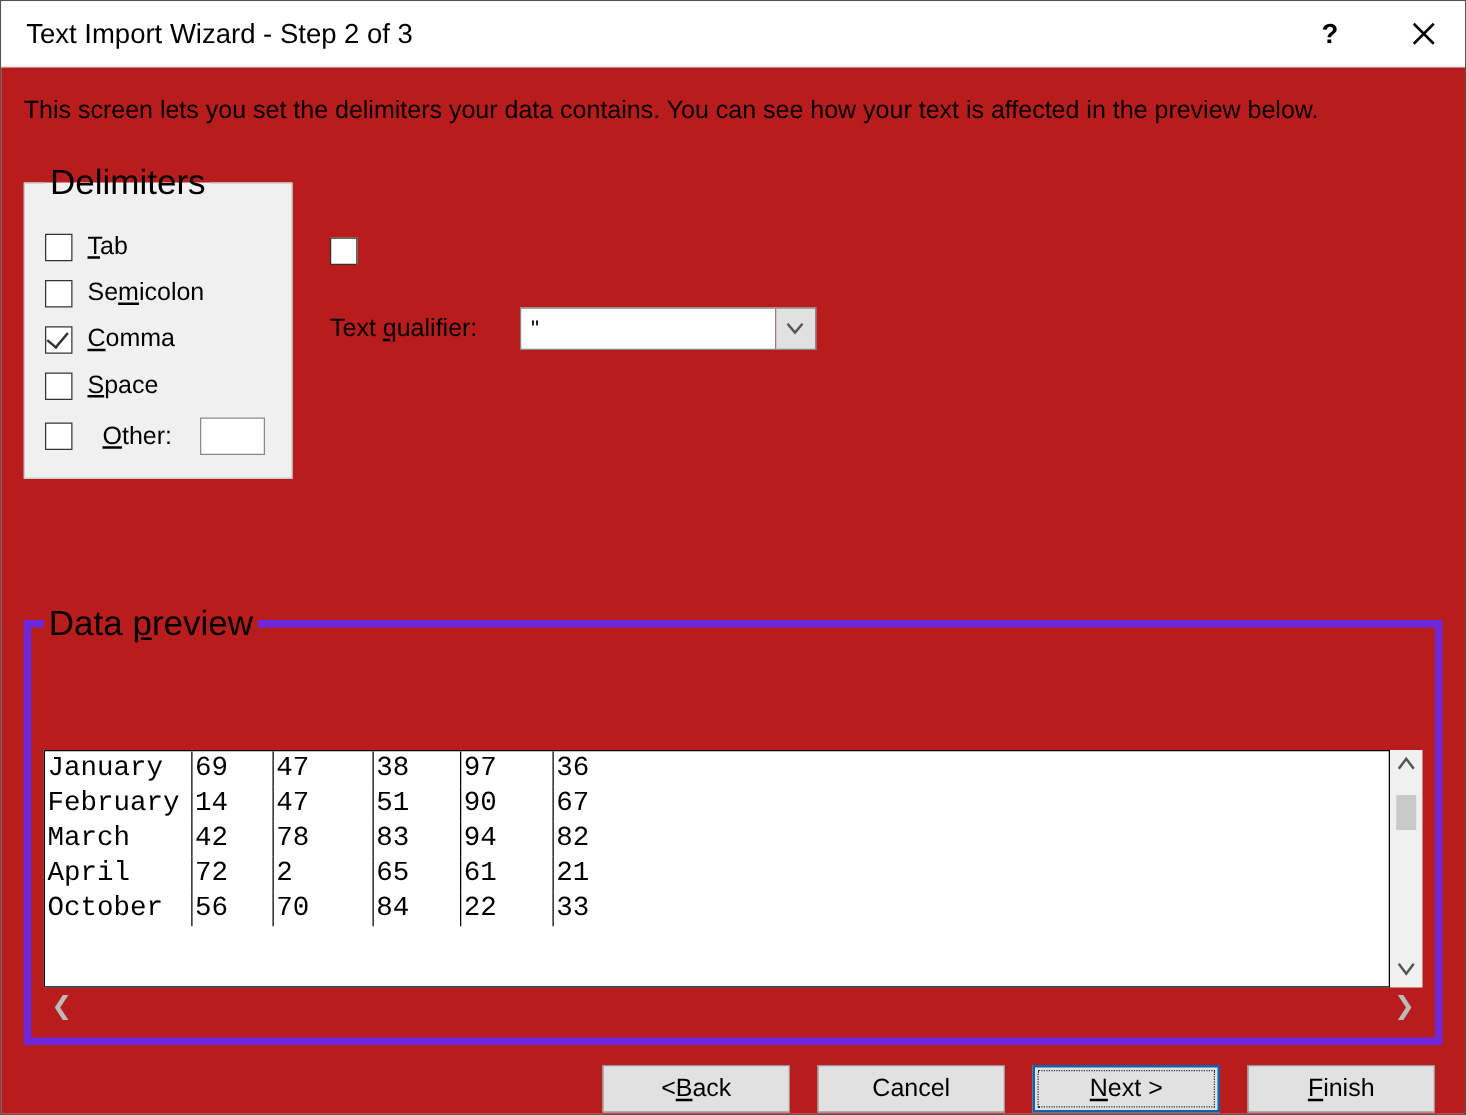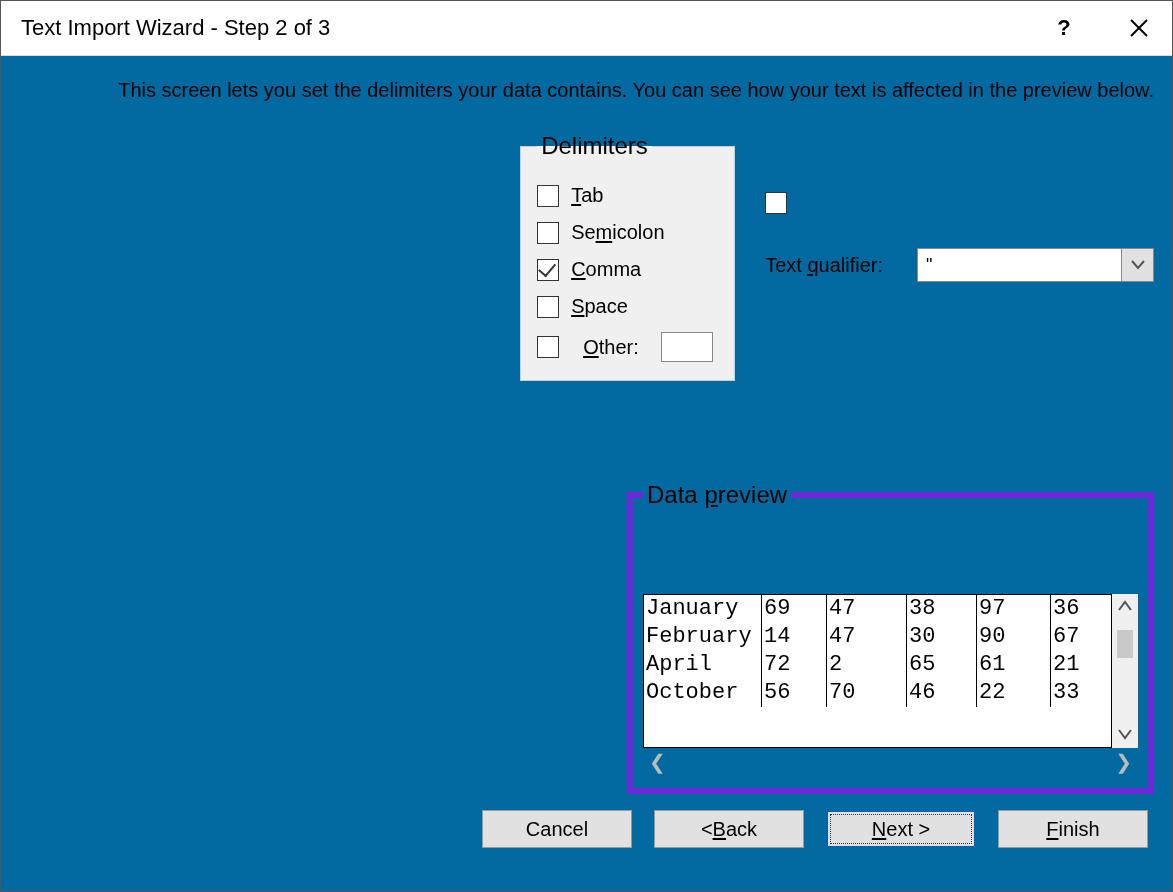--- a/index.html
+++ b/index.html
@@ -43,25 +43,24 @@
     font-size: 22px;
     font-weight: bold;
     color: #000;
     cursor: pointer;
     width: 30px;
     text-align: center;
   }
   .close-icon svg { display: block; margin: auto; }
   .body {
     flex: 1;
-    background: #0369a1;
+    background: #b91c1c;
     padding: 20px 18px 1px 18px;
     display: flex;
     flex-direction: column;
-    align-items: flex-end;
   }
   .intro {
     font-size: 20px;
     color: #000;
     margin-bottom: 28px;
     line-height: 1.4;
   }
   .top-zone {
     display: flex;
     align-items: flex-start;
@@ -69,21 +68,21 @@
     margin-bottom: 100px;
   }
   fieldset.delimiters {
     border: 1px solid #ccc;
     background: #f0f0f0;
     padding: 18px 16px 18px 16px;
     width: 215px;
     margin: 0;
   }
   fieldset legend {
-    font-size: 24px;
+    font-size: 28px;
     color: #000;
     padding: 0 4px;
   }
   .chk-row {
     display: flex;
     align-items: center;
     margin: 6px 0 14px 0;
     font-size: 20px;
     color: #000;
   }
@@ -159,21 +158,21 @@
     padding: 85px 10px 12px 10px;
     flex: 0 0 auto;
   }
   .preview-frame {
     display: flex;
     align-items: stretch;
   }
   .preview-grid {
     border: 1.5px solid #000;
     background: #fff;
-    height: 154px;
+    height: 190px;
     flex: 1;
     overflow: hidden;
     position: relative;
     font-family: "Courier New", monospace;
     font-size: 22px;
     line-height: 28px;
     color: #000;
   }
   .grid-row { display: flex; height: 28px; }
   .grid-cell {
@@ -313,37 +312,45 @@
               <div class="grid-cell col1">69</div>
               <div class="grid-cell col2">47</div>
               <div class="grid-cell col3">38</div>
               <div class="grid-cell col4">97</div>
               <div class="grid-cell col5">36</div>
             </div>
             <div class="grid-row">
               <div class="grid-cell col0">February</div>
               <div class="grid-cell col1">14</div>
               <div class="grid-cell col2">47</div>
-              <div class="grid-cell col3">30</div>
+              <div class="grid-cell col3">51</div>
               <div class="grid-cell col4">90</div>
               <div class="grid-cell col5">67</div>
+            </div>
+            <div class="grid-row">
+              <div class="grid-cell col0">March</div>
+              <div class="grid-cell col1">42</div>
+              <div class="grid-cell col2">78</div>
+              <div class="grid-cell col3">83</div>
+              <div class="grid-cell col4">94</div>
+              <div class="grid-cell col5">82</div>
             </div>
             <div class="grid-row">
               <div class="grid-cell col0">April</div>
               <div class="grid-cell col1">72</div>
               <div class="grid-cell col2">2</div>
               <div class="grid-cell col3">65</div>
               <div class="grid-cell col4">61</div>
               <div class="grid-cell col5">21</div>
             </div>
             <div class="grid-row">
               <div class="grid-cell col0">October</div>
               <div class="grid-cell col1">56</div>
               <div class="grid-cell col2">70</div>
-              <div class="grid-cell col3">46</div>
+              <div class="grid-cell col3">84</div>
               <div class="grid-cell col4">22</div>
               <div class="grid-cell col5">33</div>
             </div>
           </div>
         <div class="vscroll">
           <div>
             <svg width="14" height="12" viewBox="0 0 14 12">
                 <path d="M1 10 L7 2 L13 10" stroke="#555" stroke-width="2" fill="none"></path>
               </svg>
           </div>
@@ -356,20 +363,20 @@
           </div>
         </div>
       </div>
       <div class="hscroll">
         <span>❮</span>
         <span>❯</span>
       </div>
     </fieldset>
 
     <div class="button-row">
+      <div class="btn">&lt; <span class="u">B</span>ack</div>
       <div class="btn">Cancel</div>
-      <div class="btn">&lt; <span class="u">B</span>ack</div>
       <div class="btn default"><span class="u">N</span>ext &gt;</div>
       <div class="btn"><span class="u">F</span>inish</div>
     </div>
 
   </div>
 </div>
 
 </body></html>

